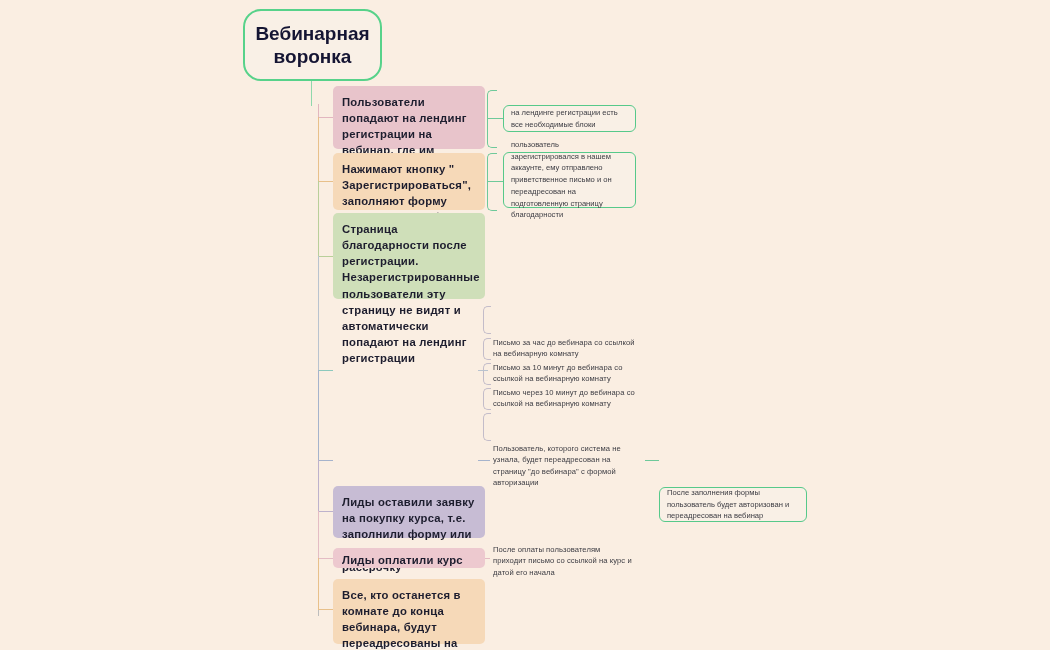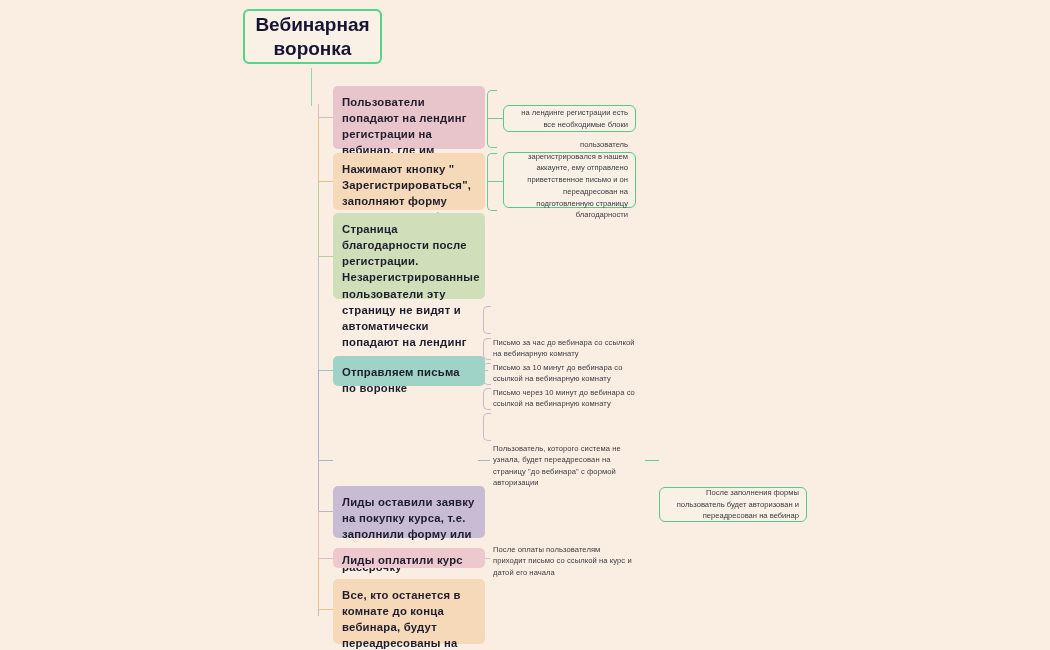--- a/index.html
+++ b/index.html
@@ -22,24 +22,24 @@
   .node {
     position: absolute;
     box-sizing: border-box;
   }
 
   
   .root {
     left: 243px;
     top: 9px;
     width: 139px;
-    height: 55px;
+    height: 72px;
     background: #f9f0e6;
     border: 2px solid #57d28a;
-    border-radius: 6px;
+    border-radius: 18px;
     display: flex;
     align-items: center;
     justify-content: center;
     text-align: center;
     color: #151533;
     font-size: 19px;
     font-weight: bold;
     line-height: 1.22;
     padding: 2px 8px;
   }
@@ -71,21 +71,21 @@
   
   .callout {
     position: absolute;
     box-sizing: border-box;
     background: #f9f0e6;
     border: 1px solid #56c98a;
     border-radius: 6px;
     font-size: 7.6px;
     line-height: 1.55;
     color: #3b3b42;
-    text-align: right;
+    text-align: left;
     display: flex;
     align-items: center;
     justify-content: center;
     padding: 8px 7px;
   }
 
   
   .conn {
     position: absolute;
     background: #bdbdbd;
@@ -168,23 +168,20 @@
   </div>
 
   <div class="node main-node" style="left:333px; top:153px; width:152px; height:57px; background:#f6d9b8;">
     <span>Нажимают кнопку " Зарегистрироваться", заполняют </span><span>форму </span><span class="soft">(email, имя, телефон)</span>
   </div>
 
   <div class="node main-node" style="left:333px; top:213px; width:152px; height:86px; background:#cfdfb9;">
     <span>Страница благодарности после регистрации. Незарегистрированные пользователи эту страницу не видят и автоматически попадают на лендинг регистрации</span>
   </div>
 
-  <div class="node main-node" style="left:333px; top:356px; width:152px; height:30px; background:#9fd3c7;">
-    <span>Отправляем письма по воронке</span>
-  </div>
 
 
   <div class="node main-node" style="left:333px; top:486px; width:152px; height:52px; background:#c7bcd4;">
     <span>Лиды оставили заявку на покупку курса, т.е. заполнили форму или подали заявку на рассрочку</span>
   </div>
 
   <div class="node main-node" style="left:333px; top:548px; width:152px; height:20px; background:#edc9cf; padding-top:4px;">
     <span>Лиды оплатили курс</span>
   </div>
 

